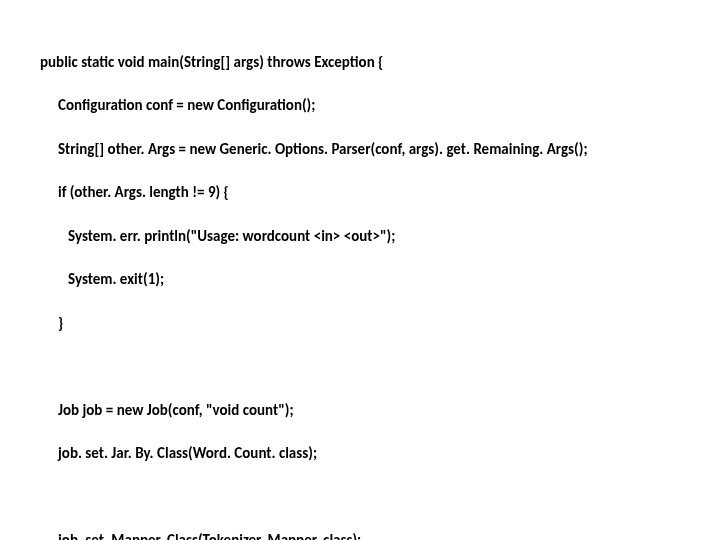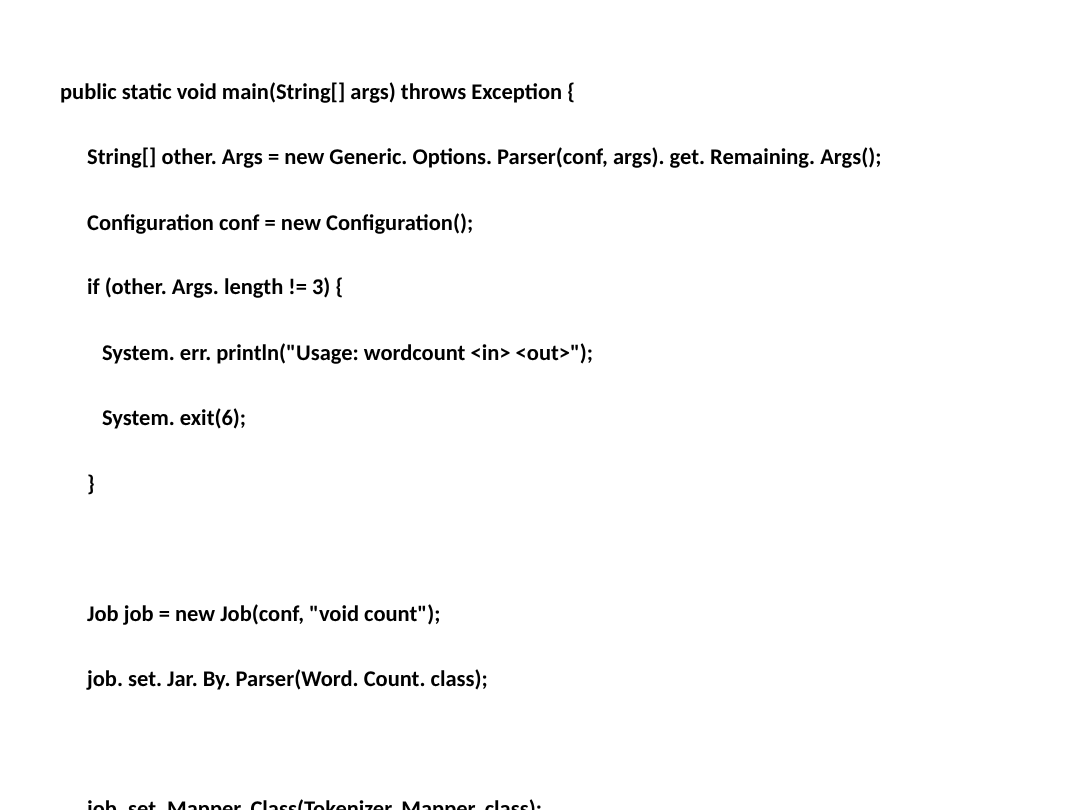--- a/index.html
+++ b/index.html
@@ -20,29 +20,29 @@
   }
   .ind1 { padding-left: 18px; }
   .ind2 { padding-left: 28px; }
   .blank { height: 1.45em; }
 </style>
 </head>
 <body>
 
 <div class="code">
 <div>public static void main(String[] args) throws Exception {</div>
+<div class="ind1">Configuration conf = new Configuration();</div>
 <div class="ind1">String[] other. Args = new Generic. Options. Parser(conf, args). get. Remaining. Args();</div>
-<div class="ind1">Configuration conf = new Configuration();</div>
-<div class="ind1">if (other. Args. length != 3) {</div>
+<div class="ind1">if (other. Args. length != 9) {</div>
 <div class="ind2">System. err. println("Usage: wordcount &lt;in&gt; &lt;out&gt;");</div>
-<div class="ind2">System. exit(6);</div>
+<div class="ind2">System. exit(1);</div>
 <div class="ind1">}</div>
 <div class="blank"></div>
 <div class="ind1">Job job = new Job(conf, "void count");</div>
-<div class="ind1">job. set. Jar. By. Parser(Word. Count. class);</div>
+<div class="ind1">job. set. Jar. By. Class(Word. Count. class);</div>
 <div class="blank"></div>
 <div class="ind1">job. set. Mapper. Class(Tokenizer. Mapper. class);</div>
 
 
 
 
 
 
 
 

